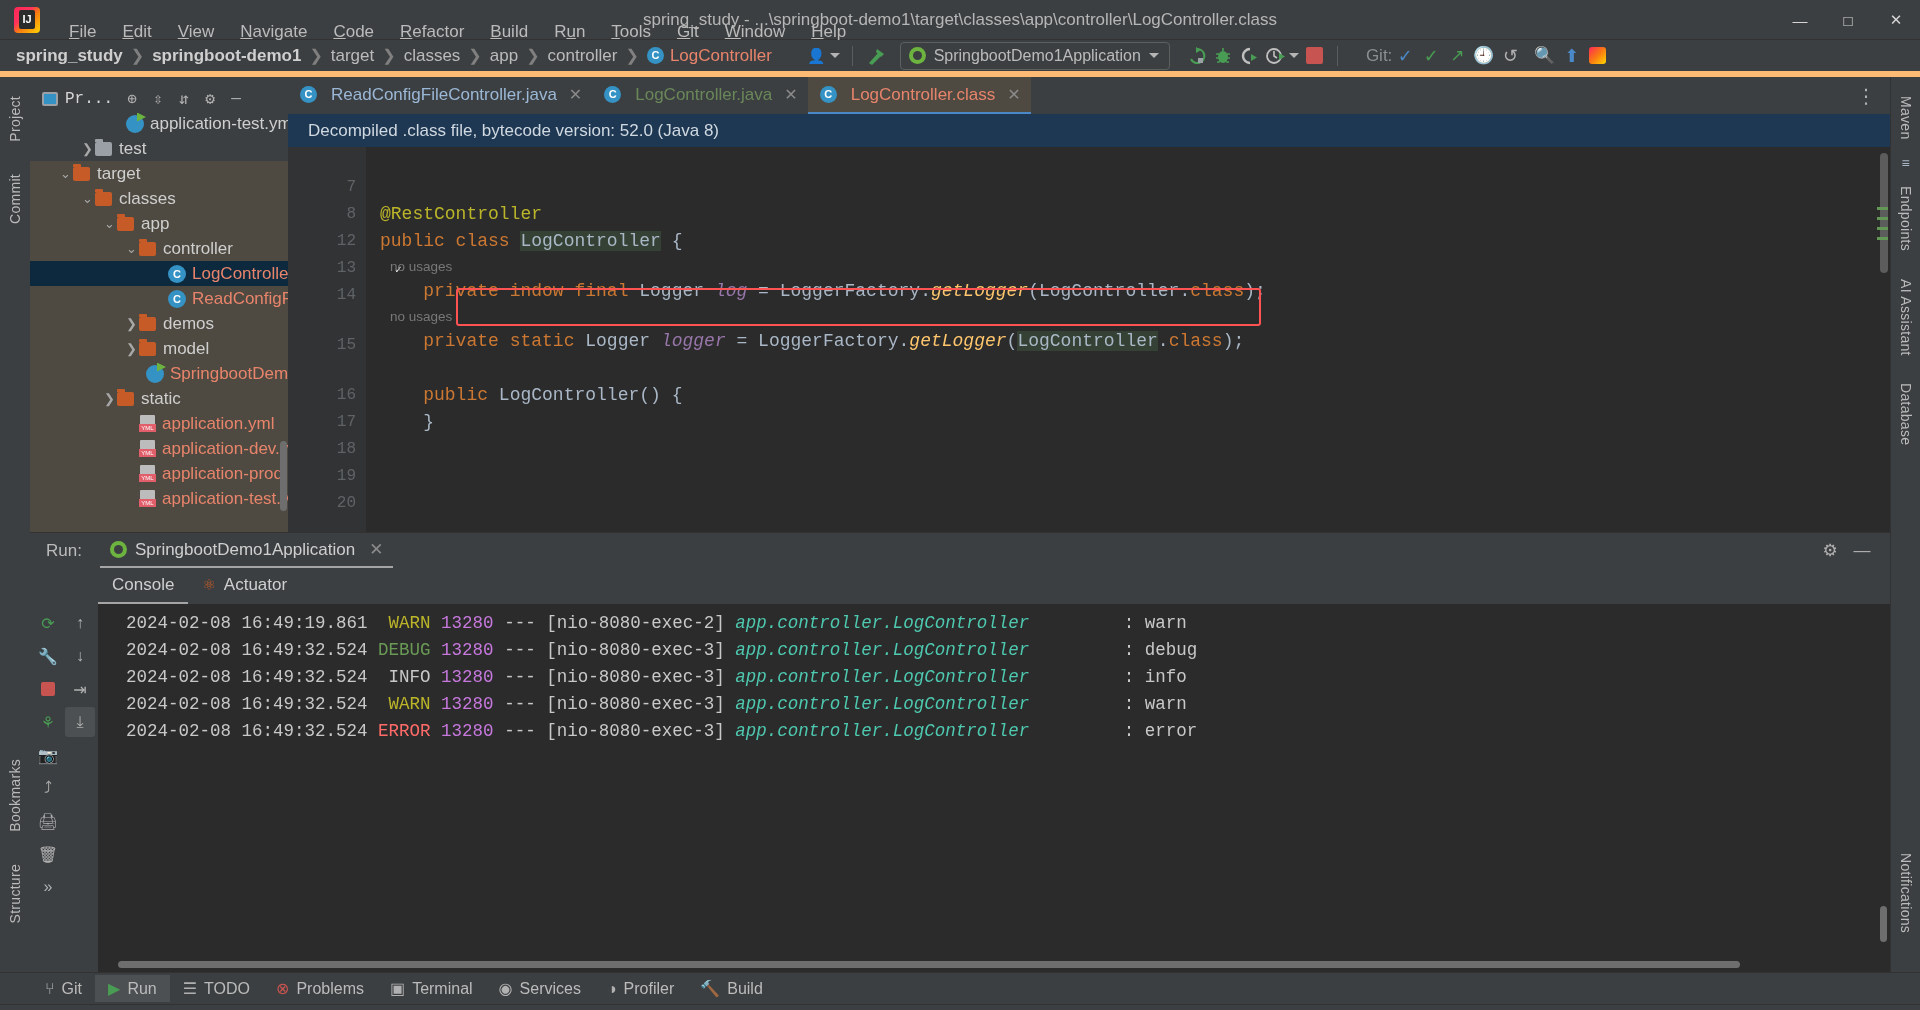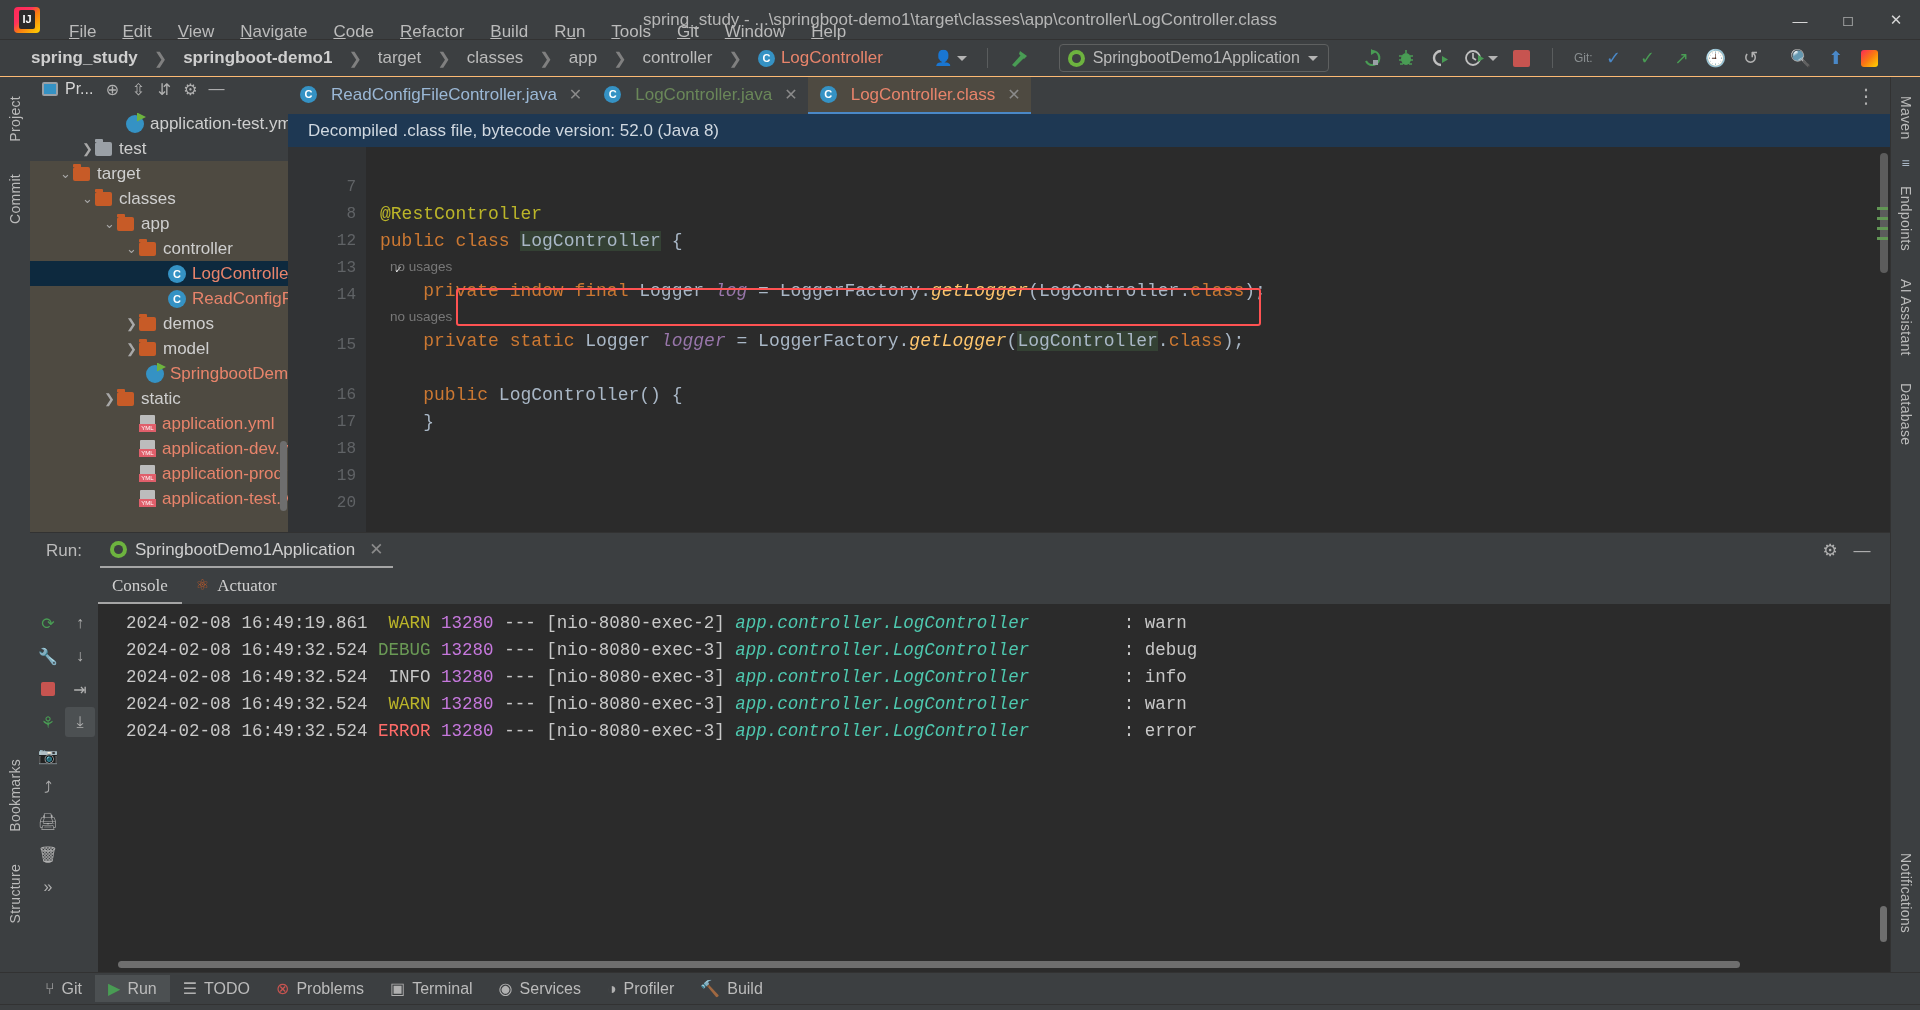--- a/index.html
+++ b/index.html
@@ -35,42 +35,42 @@
     position:absolute; left:0; right:0; text-align:center;
     color:#b6b6b6; font-size:17px; pointer-events:none;
   }
   .win-btns { position:absolute; right:0; top:0; height:40px; display:flex; z-index:3;}
   .win-btn { width:48px; height:40px; display:flex; align-items:center; justify-content:center;
              color:#d6d6d6; font-size:15px; }
 
   
   #navbar {
     height:37px; background:#3c3f41; display:flex; align-items:center;
-    padding-left:27px; border-bottom:1px solid #fdba74; gap:8px;
+    padding-left:12px; border-bottom:6px solid #fdba74; gap:0;
   }
   .crumb { display:flex; align-items:center; color:#bbbbbb; font-size:17px; padding:2px 4px;}
   .crumb.bold { font-weight:bold; color:#cfcfcf; }
   .crumb.file { color:#e8846b; }
   .crumb-sep { color:#808080; margin:0 4px; font-size:16px; }
   .cicon {
     width:17px;height:17px;border-radius:50%;background:#3592c4;color:#fff;
     font-size:11px;text-align:center;line-height:17px;margin-right:6px;font-weight:bold;
     flex:none;
   }
   .tb-sep { width:1px; height:20px; background:#5a5d5e; margin:0 9px; }
   .tb-btn { display:flex;align-items:center;justify-content:center; height:26px;min-width:26px;padding:0 3px;border-radius:3px;}
   .runcfg {
     display:flex; align-items:center; gap:8px;
     border:1px solid #5e6060; border-radius:4px; height:28px; padding:0 10px 0 8px;
     color:#bbbbbb; font-size:16px; background:#3c3f41;
   }
   .spring-ico{ width:17px;height:17px;border-radius:50%;background:#6db33f;flex:none;position:relative;}
   .spring-ico::after{content:"";position:absolute;left:4px;top:4px;width:9px;height:9px;border-radius:50%;background:#3c3f41;}
   .caret{ width:0;height:0;border-left:5px solid transparent;border-right:5px solid transparent;border-top:5px solid #b4b4b4;}
-  .git-label{ color:#8a8f91; font-size:12px; margin-left:4px; }
+  .git-label{ color:#8a8f91; font-size:17px; margin-left:19px; }
 
   
   #main { display:flex; height:calc(1010px - 40px - 37px - 38px); }
   #leftrail, #rightrail {
     width:30px; background:#3c3f41; display:flex; flex-direction:column;
     align-items:center; padding-top:10px; gap:0; flex:none;
   }
   #rightrail { border-left:1px solid #323232; }
   .rail-item {
     writing-mode:vertical-rl; text-orientation:mixed;
@@ -78,21 +78,21 @@
   }
   .rail-item.rot { transform:rotate(180deg); }
   .rail-ico { font-size:14px; padding:6px 0; color:#a9b7c6;}
 
   
   #content { flex:1; display:flex; flex-direction:column; min-width:0; }
   #upper { display:flex; height:455px; min-height:0; }
 
   
   #project { width:258px; background:#3c3f41; display:flex; flex-direction:column; flex:none; }
-  #project-head { height:34px; display:flex; align-items:flex-start; gap:0; padding-left:6px; }
+  #project-head { height:34px; display:flex; align-items:flex-end; gap:0; padding-left:6px;font-family:Liberation Mono, monospace; }
   .ph-title { display:flex; align-items:center; gap:7px; color:#d6d6d6; font-size:16px; padding:3px 6px; }
   .ph-sq { width:16px;height:14px;border:2px solid #9aa0a6;background:#3592c4;border-radius:2px;}
   .ph-ico { width:26px;height:24px;display:flex;align-items:center;justify-content:center;color:#b0b0b0;font-size:16px;}
   #tree { flex:1; overflow:hidden; background:#4e4a41; position:relative; }
   .trow { height:25px; display:flex; align-items:center; font-size:17px; white-space:nowrap; padding-right:4px;}
   .trow.dark { background:#3c3f41; }
   .trow.sel { background:#0d293e; }
   .arrow { width:15px; text-align:center; color:#a8a8a8; font-size:13px; flex:none;}
   .folder { width:17px;height:14px;background:#c75b27;border-radius:2px;margin-right:7px;flex:none;position:relative;}
   .folder::before{content:"";position:absolute;top:-3px;left:0;width:8px;height:3px;background:#c75b27;border-radius:1px 1px 0 0;}
@@ -145,21 +145,21 @@
 
   
   #runpanel { flex:1; display:flex; flex-direction:column; background:#3c3f41; min-height:0;}
   #run-head { height:36px; display:flex; align-items:center; padding-left:16px; gap:0; border-top:1px solid #323232;}
   .run-lab{ color:#bbbbbb; font-size:17px; margin-right:18px;}
   .run-tab{ display:flex;align-items:center;gap:8px; font-size:17px; color:#cfcfcf; padding:6px 10px;
             border-bottom:2px solid #a5a5a5;}
   .run-tools{ margin-left:auto; display:flex; align-items:center; gap:4px; padding-right:14px;}
   .rt-ico{ width:28px;height:26px;display:flex;align-items:center;justify-content:center;color:#b0b0b0;font-size:17px;}
   #console-tabs{ height:36px; display:flex; align-items:stretch; background:#3c3f41; padding-left:68px;}
-  .ctab{ display:flex;align-items:flex-start;gap:8px;padding:8px 14px;font-size:17px;color:#cfcfcf;border-bottom:2px solid transparent;font-family:Liberation Serif, serif;}
+  .ctab{ display:flex;align-items:center;gap:8px;padding:16px 14px;font-size:17px;color:#cfcfcf;border-bottom:2px solid transparent;}
   .ctab.active{ border-bottom:2px solid #a5a5a5;}
   .actuator-ico{ color:#c75b27; font-size:15px;}
   #console-body{ flex:1; display:flex; min-height:0;}
   #console-rail{ width:68px; background:#3c3f41; display:flex; flex-direction:column; align-items:center; padding-top:4px; flex:none;}
   #console-rail .cr{ width:30px;height:30px;display:flex;align-items:center;justify-content:center;color:#b0b0b0;font-size:16px;margin-bottom:3px;}
   #console-rail .cr.on{background:#4c5052;border-radius:3px;}
   #console-out{ flex:1; background:#2b2b2b; overflow:hidden; position:relative; padding-top:6px;}
   .logline{ height:27px; line-height:27px; font-family:"Liberation Mono","DejaVu Sans Mono",monospace;
             font-size:17.5px; white-space:pre; padding-left:28px; color:#c8c8c8;}
   .lv-WARN{color:#bbb529;} .lv-ERROR{color:#ff6b68;} .lv-DEBUG{color:#6a9955;} .lv-INFO{color:#c8c8c8;}

